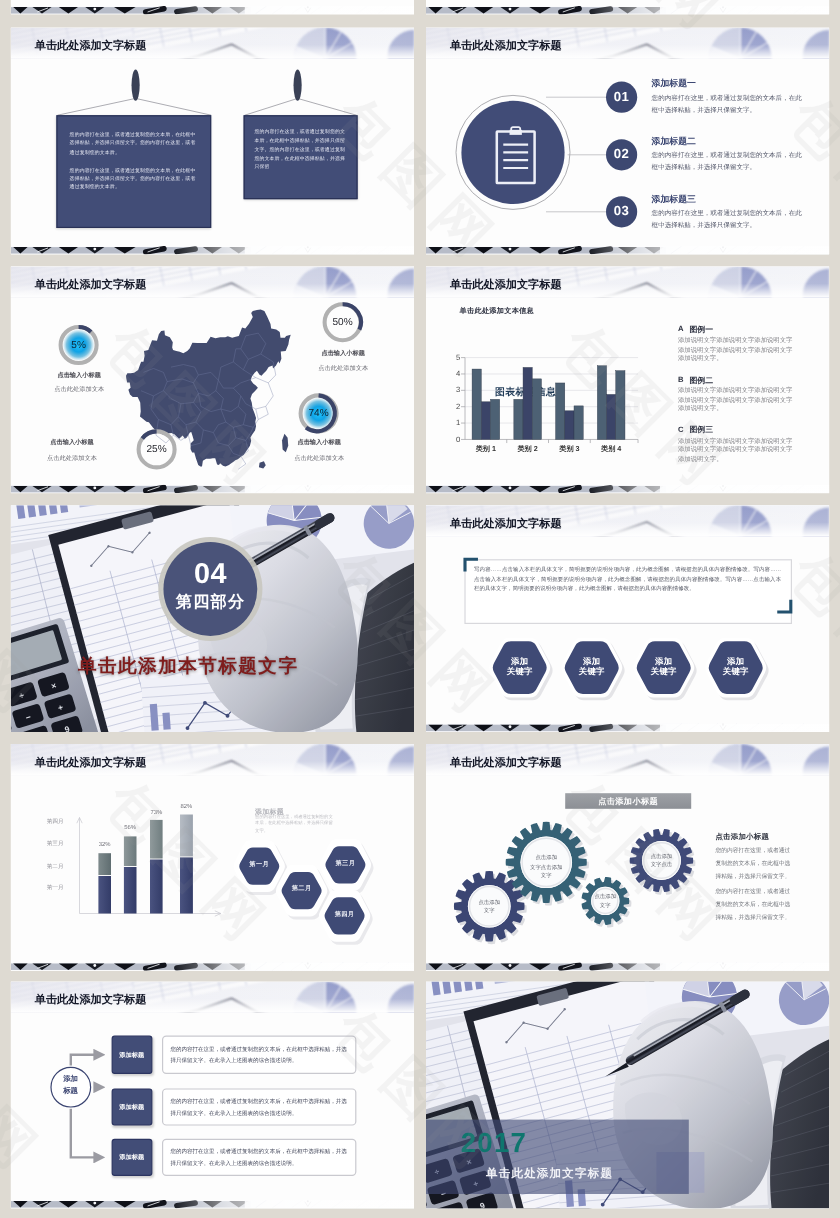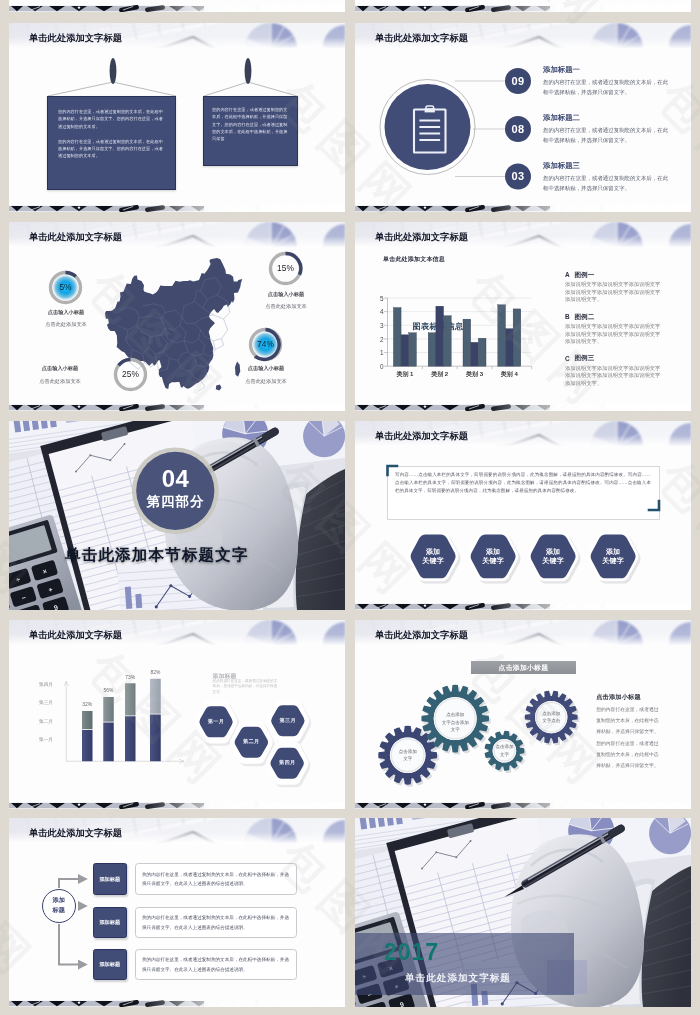--- a/index.html
+++ b/index.html
@@ -33,21 +33,21 @@
              pointer-events:none;z-index:50;}
   .wm-row{position:absolute;font-size:46px;font-weight:bold;color:#9c9c9c;opacity:.09;
           white-space:nowrap;transform:rotate(45deg);transform-origin:0 0;letter-spacing:12px;}
 
 
   
   .s5num{position:absolute;left:122px;top:44px;width:89px;text-align:center;color:#fff;
          font-size:24px;font-weight:bold;letter-spacing:0.5px;line-height:27px;}
   .s5lbl{position:absolute;left:122px;top:72px;width:89px;text-align:center;color:#fff;
          font-size:13.5px;font-weight:bold;letter-spacing:1px;line-height:17px;}
-  .s5title{position:absolute;left:56px;top:124px;color:#0f172a;font-size:15.5px;font-weight:bold;
+  .s5title{position:absolute;left:56px;top:124px;color:#7f1d1d;font-size:15.5px;font-weight:bold;
            letter-spacing:1.2px;text-shadow:0 1px 3px rgba(0,0,0,.45);}
 
 
   
   .s6box{position:absolute;left:31.5px;top:44.5px;width:273px;height:54px;
          border:0.8px solid #d8d8dc;box-sizing:border-box;background:#fff;}
   .s6txt{position:absolute;left:40px;top:50px;width:256px;font-size:4.5px;line-height:8.2px;
          color:#50535f;letter-spacing:.1px;text-align:justify;}
   .s6hexlbl{position:absolute;color:#fff;font-size:7px;font-weight:bold;line-height:9.6px;
             text-align:center;white-space:pre-line;width:53.2px;letter-spacing:.2px;}
@@ -508,22 +508,22 @@
       <g stroke-width="1.8">
         <path d="M64.4 97.5 H85.1 M64.4 104 H85.1 M64.4 110.5 H85.1 M64.4 117 H85.1"></path>
       </g>
     </g>
 
     <circle cx="163" cy="58" r="13" fill="#3d4871"></circle>
     <circle cx="163" cy="106" r="13" fill="#3d4871"></circle>
     <circle cx="163" cy="153.5" r="13" fill="#3d4871"></circle>
   </svg>
 
-  <div class="s2num" style="left:146px;top:51.5px">09</div>
-  <div class="s2num" style="left:146px;top:99.5px">08</div>
+  <div class="s2num" style="left:146px;top:51.5px">01</div>
+  <div class="s2num" style="left:146px;top:99.5px">02</div>
   <div class="s2num" style="left:146px;top:147px">03</div>
 
   <div class="s2head" style="left:188px;top:42px">添加标题一</div>
   <div class="s2body" style="left:188px;top:55px">您的内容打在这里，或者通过复制您的文本后，在此框中选择粘贴，并选择只保留文字。</div>
   <div class="s2head" style="left:188px;top:90px">添加标题二</div>
   <div class="s2body" style="left:188px;top:103px">您的内容打在这里，或者通过复制您的文本后，在此框中选择粘贴，并选择只保留文字。</div>
   <div class="s2head" style="left:188px;top:138px">添加标题三</div>
   <div class="s2body" style="left:188px;top:151px">您的内容打在这里，或者通过复制您的文本后，在此框中选择粘贴，并选择只保留文字。</div>
 </div>
 
@@ -592,21 +592,21 @@
     <div class="s3pct glow" style="left:38px;top:59.5px;width:37px">5%</div>
     <div class="s3h" style="left:6px;top:87px;width:102px">点击输入小标题</div>
     <div class="s3t" style="left:6px;top:98.5px;width:102px">点击此处添加文本</div>
   </div>
 
   <div>
     <svg style="position:absolute;left:258px;top:28px" width="37" height="37" viewBox="0 0 37 37">
       <circle cx="18.5" cy="18.5" r="15" fill="none" stroke="#b1b1b1" stroke-width="3.4"></circle>
       <path d="M18.5 3.5 A15 15 0 0 1 32.5 24.7" fill="none" stroke="#3b4468" stroke-width="3.4"></path>
     </svg>
-    <div class="s3pct" style="left:258px;top:40.5px;width:37px">15%</div>
+    <div class="s3pct" style="left:258px;top:40.5px;width:37px">50%</div>
     <div class="s3h" style="left:226px;top:69px;width:102px">点击输入小标题</div>
     <div class="s3t" style="left:226px;top:80.5px;width:102px">点击此处添加文本</div>
   </div>
 
   <div>
     <svg style="position:absolute;left:103px;top:134px" width="37" height="37" viewBox="0 0 37 37">
       <circle cx="18.5" cy="18.5" r="15" fill="none" stroke="#b1b1b1" stroke-width="3.4"></circle>
       <path d="M18.5 3.5 A15 15 0 0 0 6.6 9.4" fill="none" stroke="#3b4468" stroke-width="3.4"></path>
     </svg>
     <div class="s3pct" style="left:103px;top:146.5px;width:37px">25%</div>

